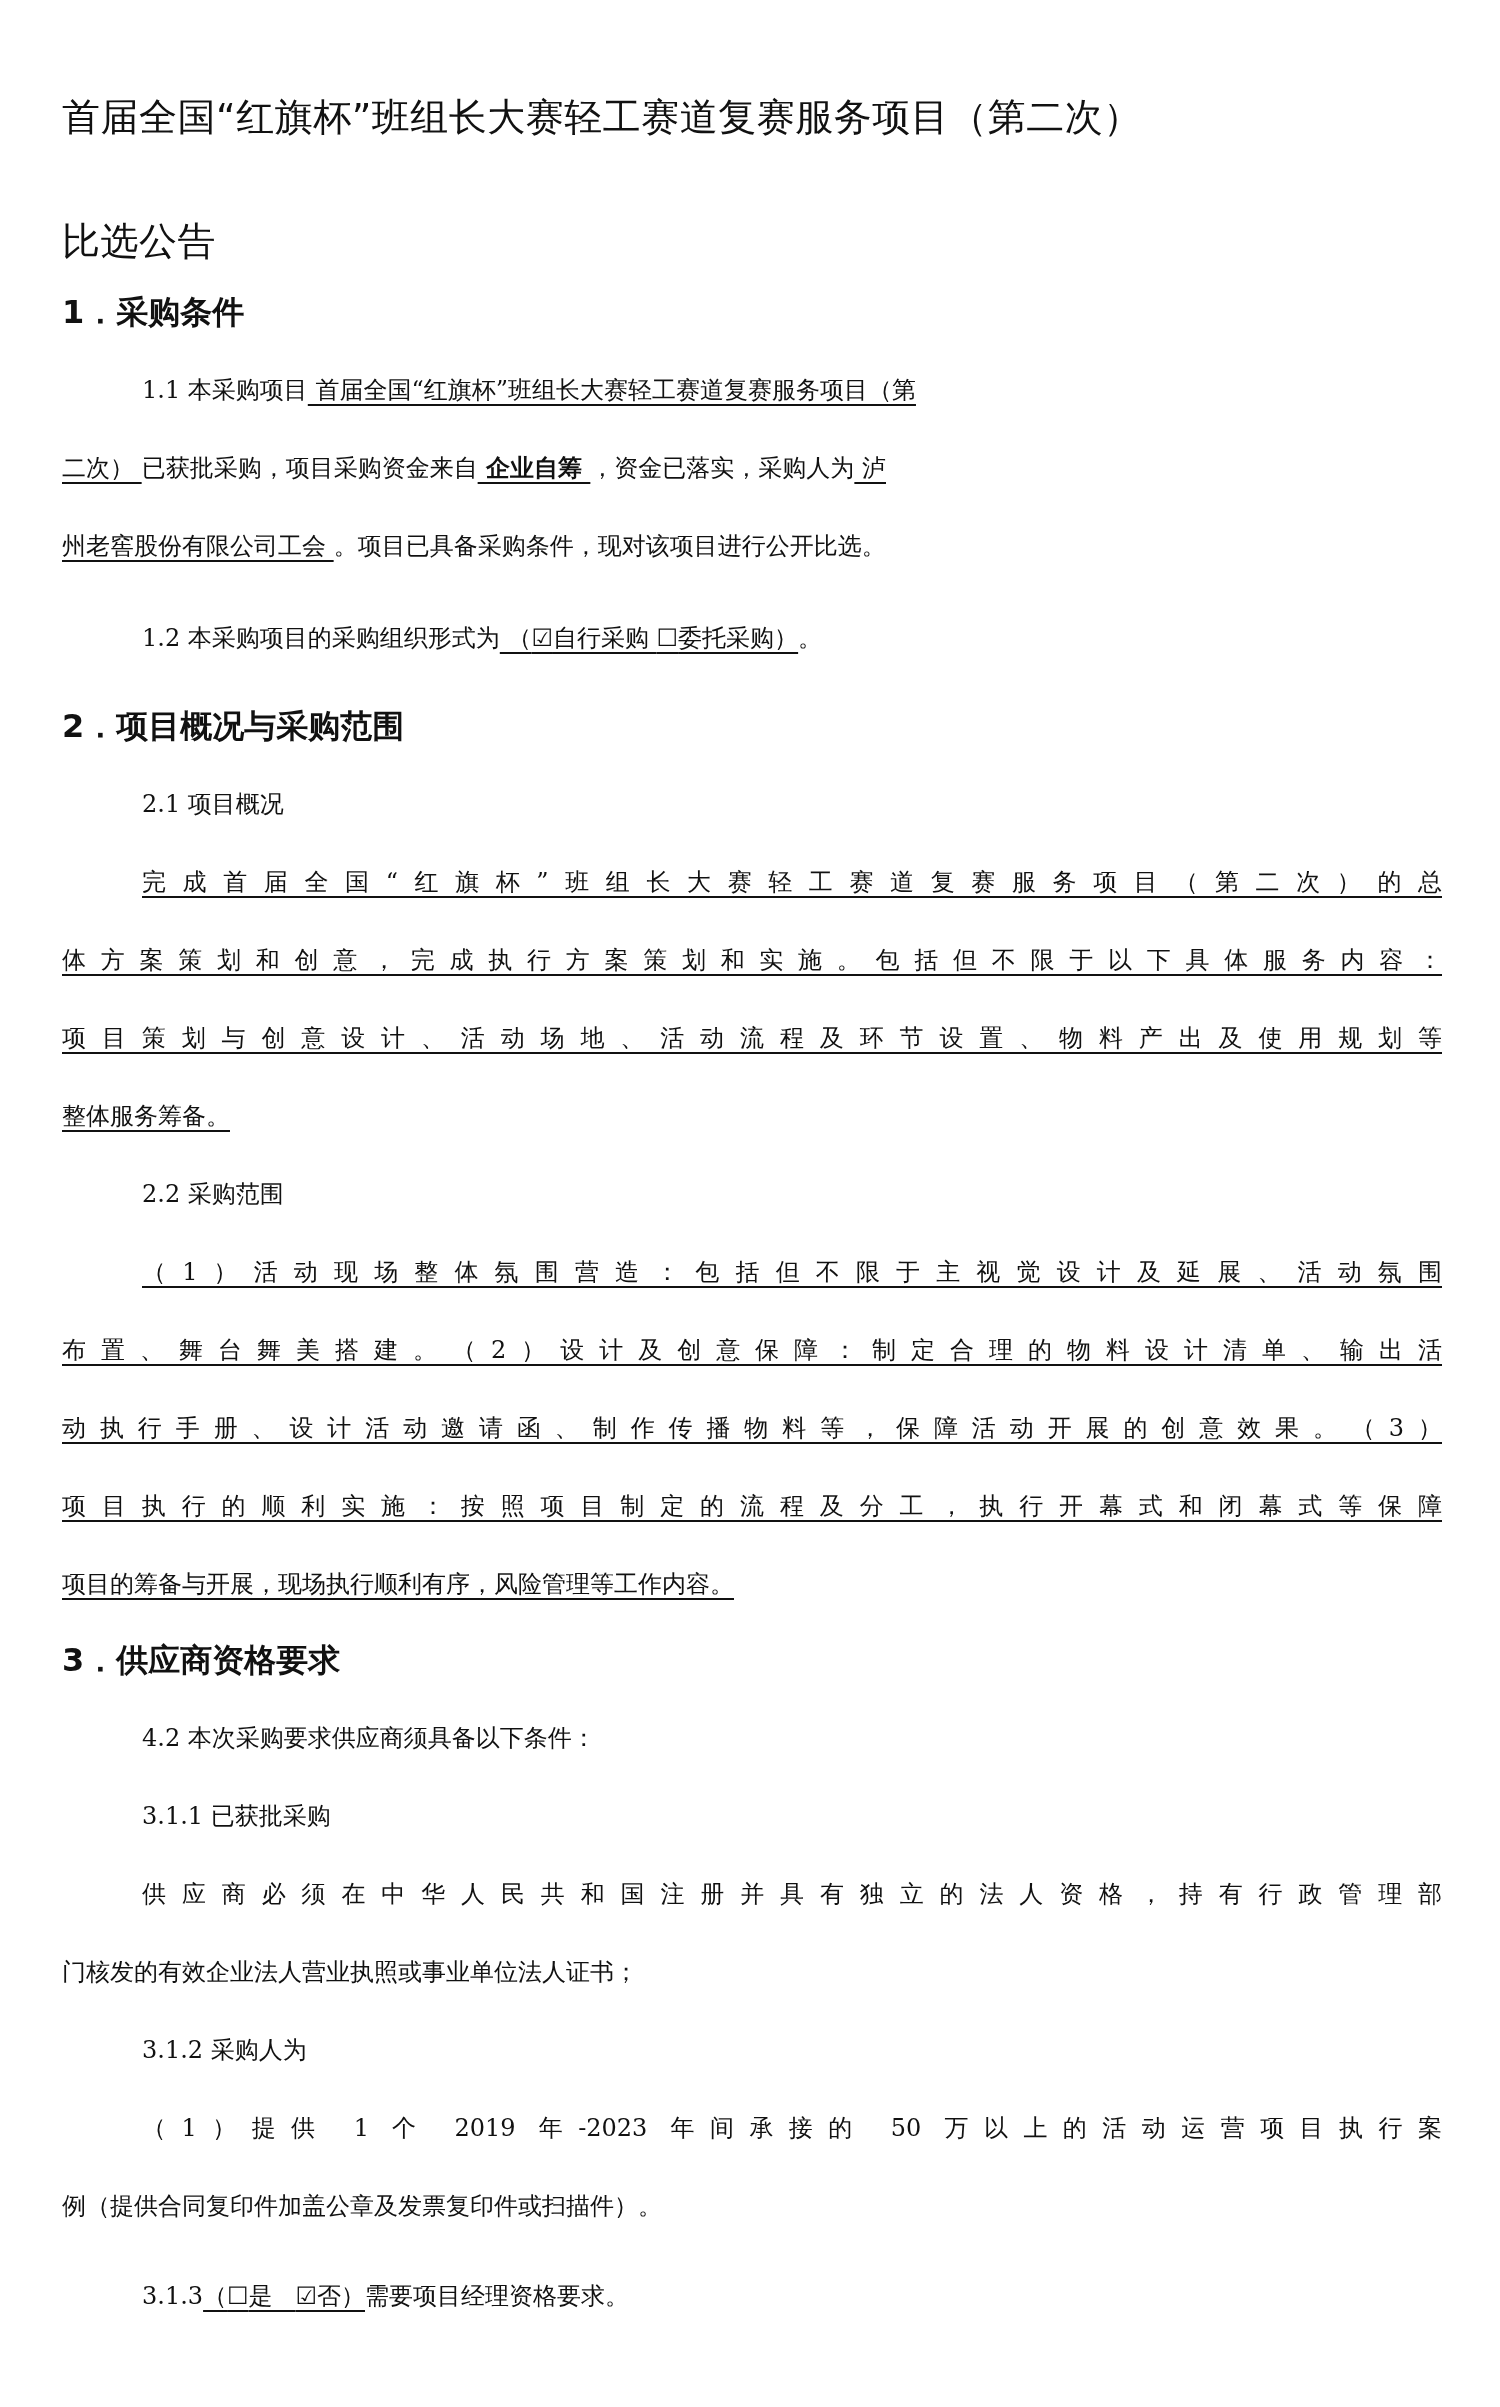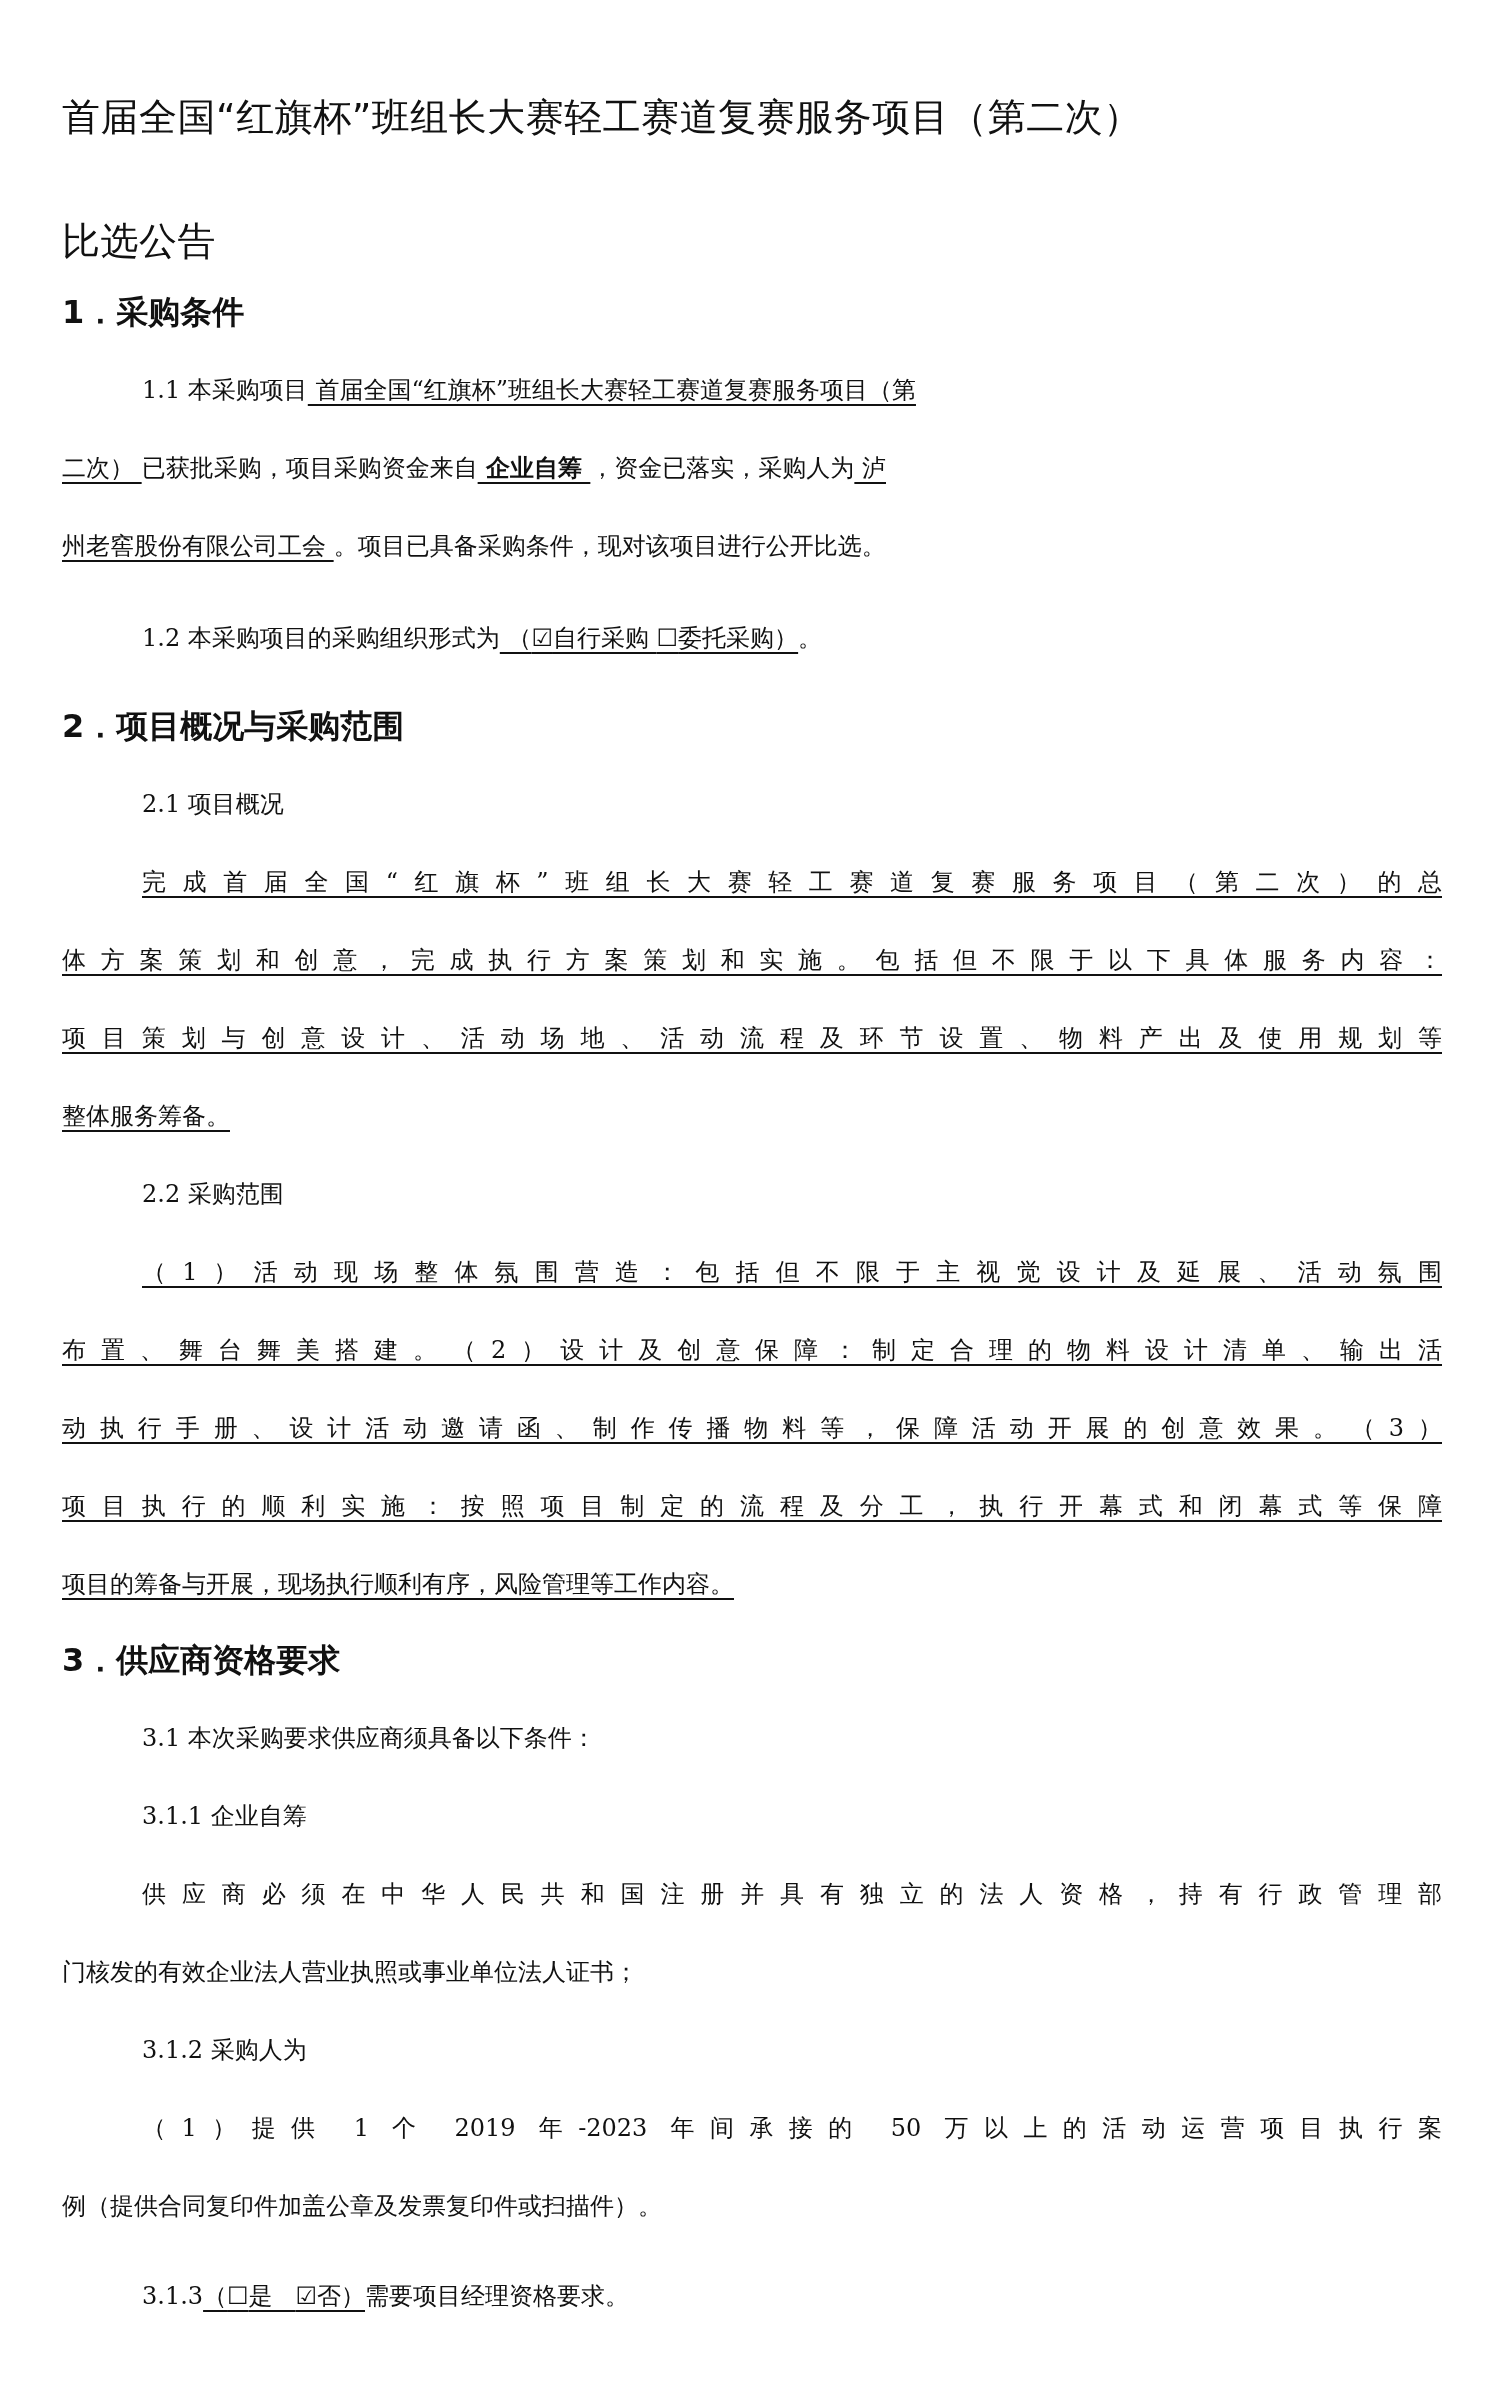--- a/index.html
+++ b/index.html
@@ -50,22 +50,22 @@
   <div class="line u" style="top:1096px; width:auto">整体服务筹备。</div>
 
   <div class="line ind" style="top:1174px">2.2  采购范围</div>
   <div class="line ind just u" style="top:1252px">（1）活动现场整体氛围营造：包括但不限于主视觉设计及延展、活动氛围</div>
   <div class="line just u" style="top:1330px">布置、舞台舞美搭建。（2）设计及创意保障：制定合理的物料设计清单、输出活</div>
   <div class="line just u" style="top:1408px">动执行手册、设计活动邀请函、制作传播物料等，保障活动开展的创意效果。（3）</div>
   <div class="line just u" style="top:1486px">项目执行的顺利实施：按照项目制定的流程及分工，执行开幕式和闭幕式等保障</div>
   <div class="line u" style="top:1564px; width:auto">项目的筹备与开展，现场执行顺利有序，风险管理等工作内容。</div>
 
   <div class="line h1" style="top:1640px">3．供应商资格要求</div>
-  <div class="line ind" style="top:1718px">3.1  本次采购要求供应商须具备以下条件：</div>
-  <div class="line ind" style="top:1796px">3.1.1 企业自筹</div>
+  <div class="line ind" style="top:1718px">4.2  本次采购要求供应商须具备以下条件：</div>
+  <div class="line ind" style="top:1796px">3.1.1 已获批采购</div>
   <div class="line ind just" style="top:1874px">供应商必须在中华人民共和国注册并具有独立的法人资格，持有行政管理部</div>
   <div class="line" style="top:1952px">门核发的有效企业法人营业执照或事业单位法人证书；</div>
   <div class="line ind" style="top:2030px">3.1.2 采购人为</div>
   <div class="line ind just" style="top:2108px">（1）提供 1 个 2019 年-2023 年间承接的 50 万以上的活动运营项目执行案</div>
   <div class="line" style="top:2186px">例（提供合同复印件加盖公章及发票复印件或扫描件）。</div>
 
   <div class="line ind" style="top:2276px">
     <span>3.1.3</span><span class="u"><span>（</span><span>☐</span><span style="white-space:pre">是   </span><span>☑</span><span>否）</span></span><span>需要项目经理资格要求。</span>
   </div>
 

